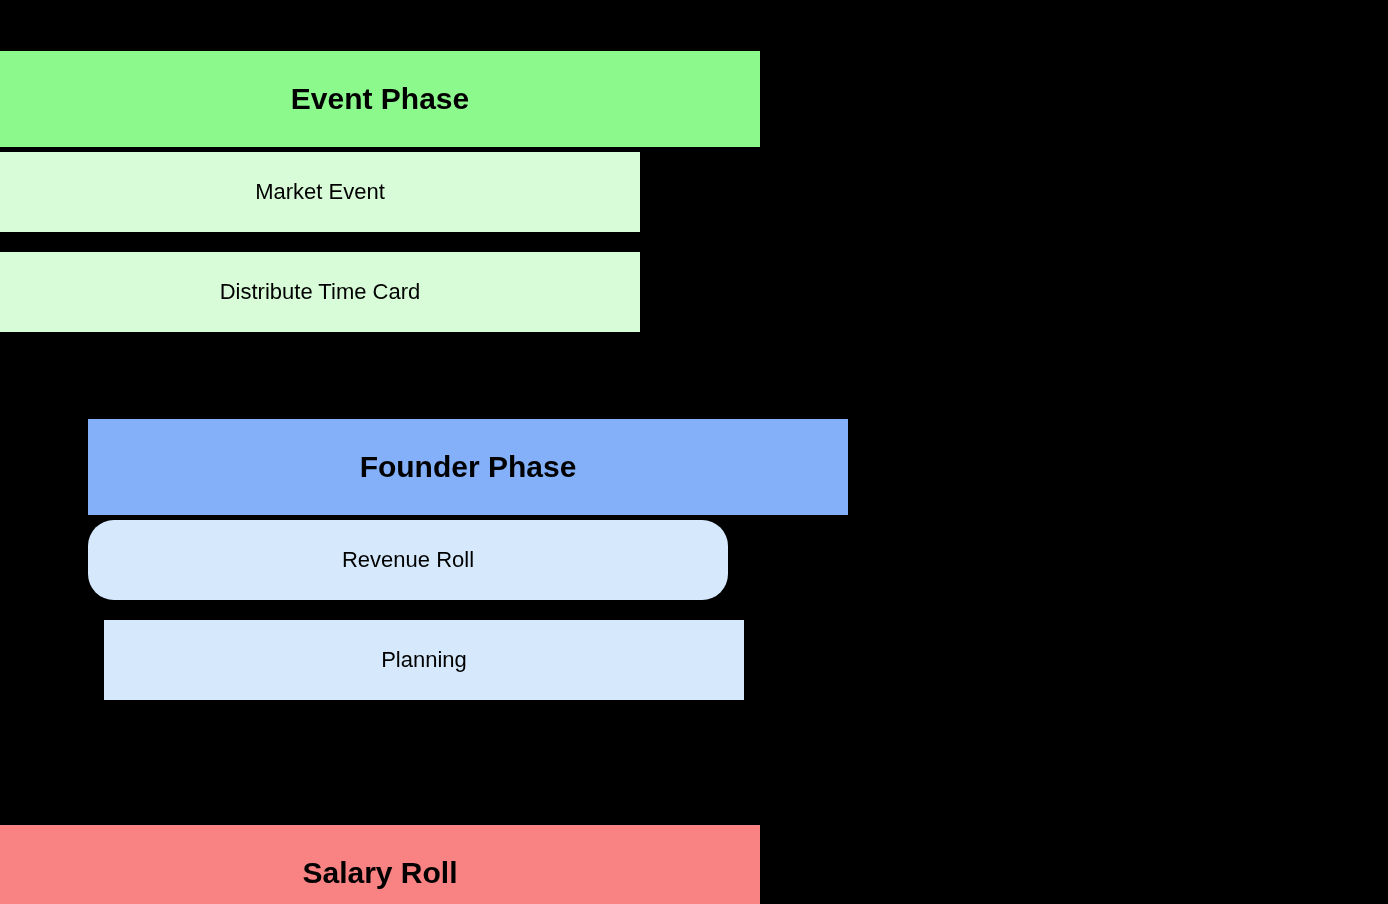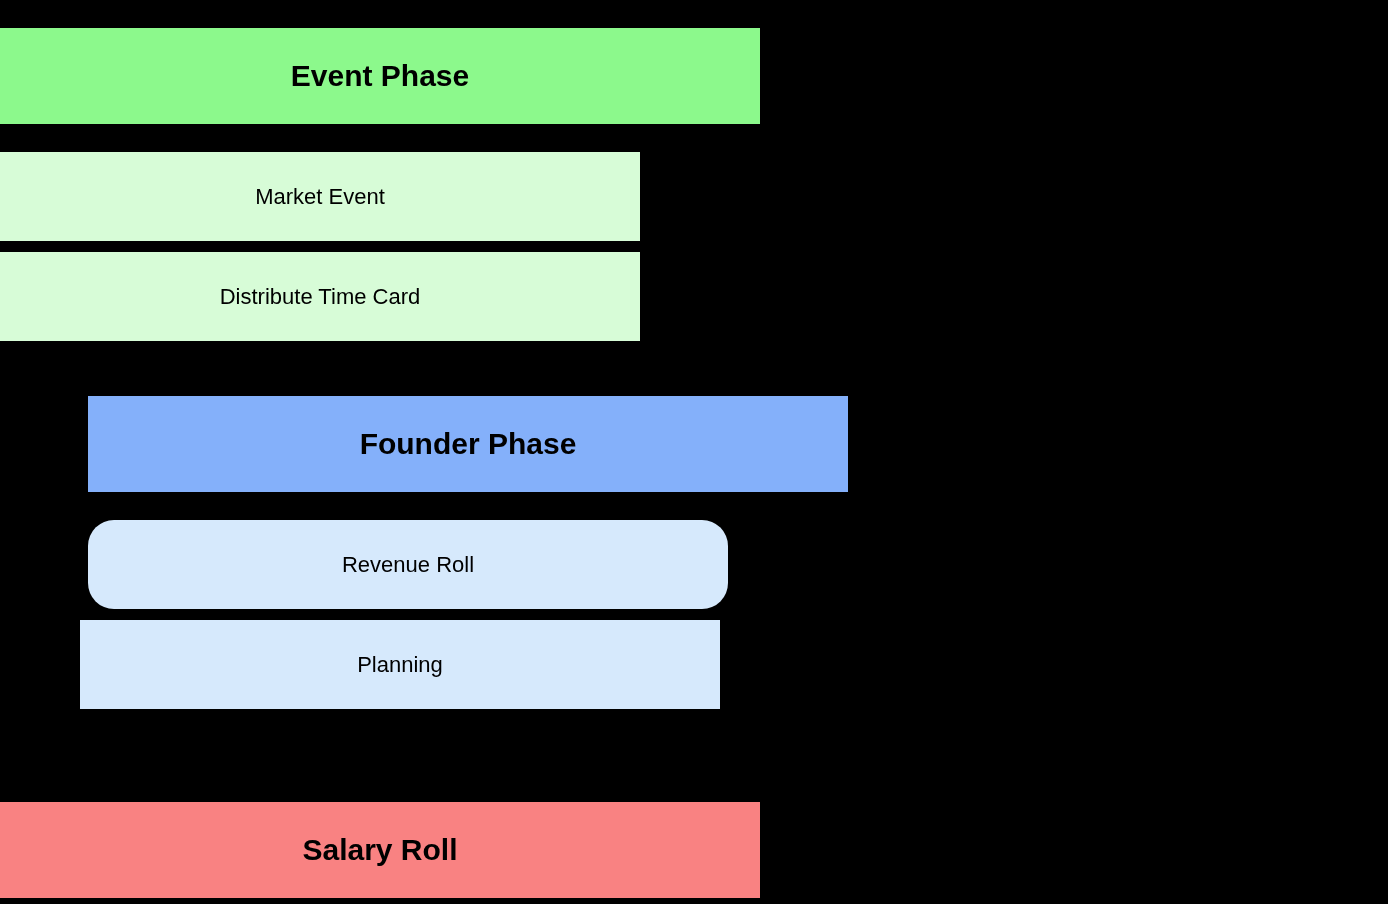--- a/index.html
+++ b/index.html
@@ -22,35 +22,36 @@
     justify-content: center;
     color: #000000;
     text-align: center;
     box-sizing: border-box;
   }
   .phase-header {
     width: 760px;
     height: 96px;
     font-size: 30px;
     font-weight: 700;
+    margin-top: 23px;
   }
   .phase-item {
     width: 640px;
-    height: 89px;
+    height: 80px;
     font-size: 22px;
     font-weight: 400;
     text-align: center;
   }
   
   #hdr-event     { left: 0;    top: 28px;  }
   #itm-market    { left: 0;    top: 152px; }
   #itm-timecard  { left: 0;    top: 252px; }
   #hdr-founder   { left: 88px; top: 396px; }
   #itm-revenue   { left: 88px; top: 520px; border-radius: 26px; }
-  #itm-planning  { left: 80px; top: 620px; }
+  #itm-planning  { left: 104px; top: 620px; }
   #hdr-salary    { left: 0;    top: 802px; }
 </style>
 </head>
 <body>
 
 <div class="canvas">
 
   <div id="hdr-event" class="block phase-header" style="background-color: rgb(140, 249, 140);">Event Phase</div>
 
   <div id="itm-market" class="block phase-item" style="background-color: rgb(215, 252, 215);">Market Event</div>

